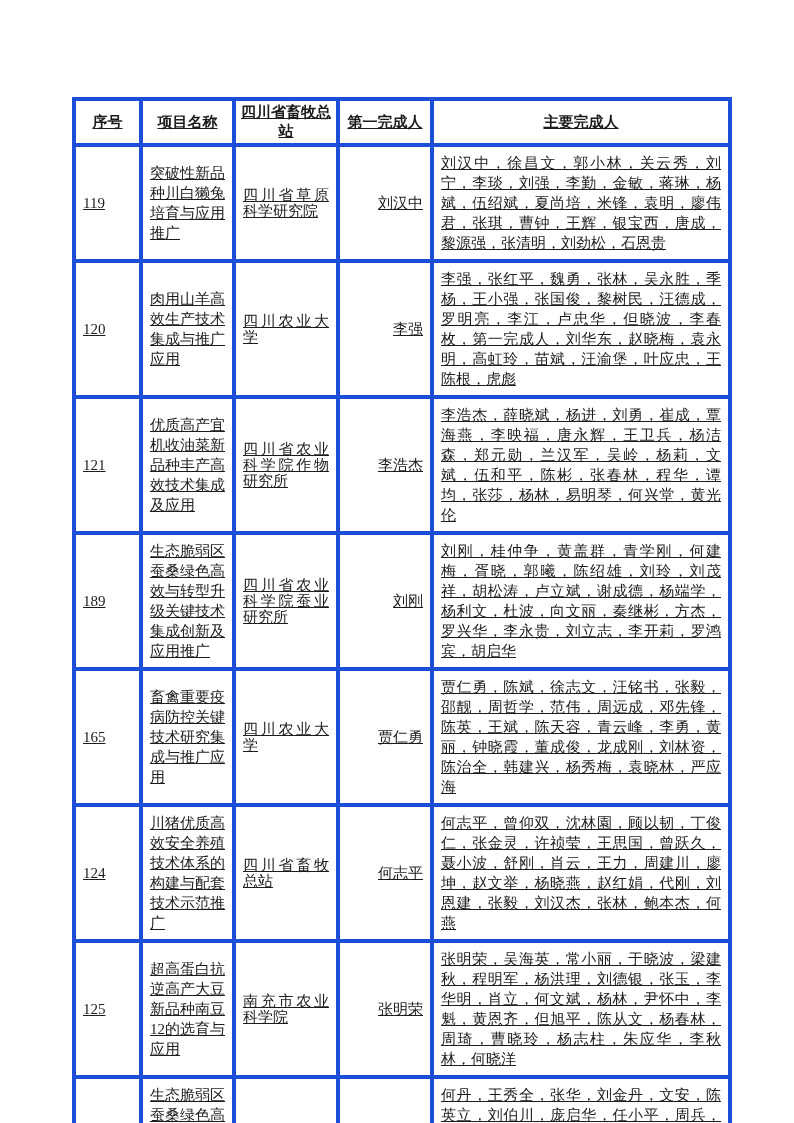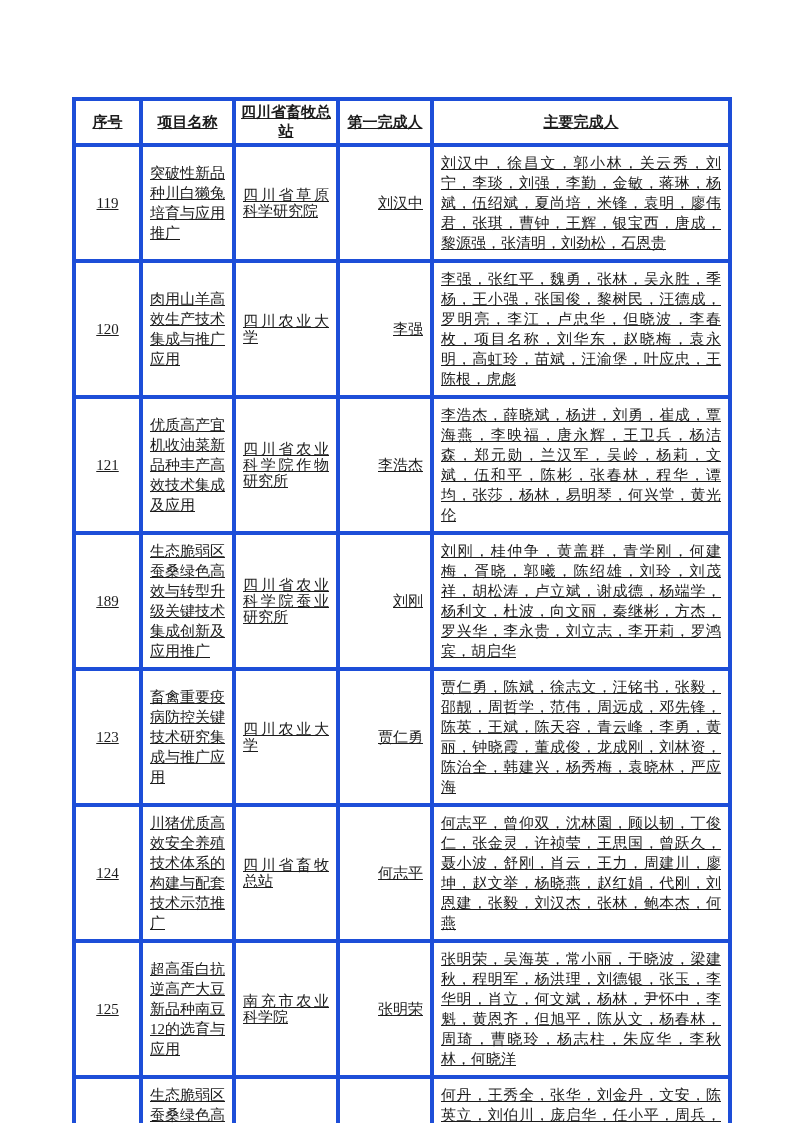--- a/index.html
+++ b/index.html
@@ -38,21 +38,20 @@
     text-align: center;
     vertical-align: middle;
     padding: 2px 3px;
   }
   table.awards td {
     font-size: 15px;
     vertical-align: middle;
     padding: 6px 7px;
   }
   td.cell-no {
-    text-align: center;
     font-size: 13px;
   }
   td.cell-first {
     text-align: right;
   }
   td.cell-project {
     line-height: 20px;
     text-align: justify;
     text-justify: inter-ideograph;
     padding: 6px 9px;
@@ -100,38 +99,38 @@
         <td class="cell-project">突破性新品种川白獭兔培育与应用推广</td>
         <td class="cell-org">四川省草原科学研究院</td>
         <td class="cell-first">刘汉中</td>
         <td class="cell-members">刘汉中，徐昌文，郭小林，关云秀，刘宁，李琰，刘强，李勤，金敏，蒋琳，杨斌，伍绍斌，夏尚培，米锋，袁明，廖伟君，张琪，曹钟，王辉，银宝西，唐成，黎源强，张清明，刘劲松，石恩贵</td>
       </tr>
       <tr class="data-row">
         <td class="cell-no">120</td>
         <td class="cell-project">肉用山羊高效生产技术集成与推广应用</td>
         <td class="cell-org">四川农业大学</td>
         <td class="cell-first">李强</td>
-        <td class="cell-members">李强，张红平，魏勇，张林，吴永胜，季杨，王小强，张国俊，黎树民，汪德成，罗明亮，李江，卢忠华，但晓波，李春枚，项目名称，刘华东，赵晓梅，袁永明，高虹玲，苗斌，汪渝堡，叶应忠，王陈根，虎彪</td>
+        <td class="cell-members">李强，张红平，魏勇，张林，吴永胜，季杨，王小强，张国俊，黎树民，汪德成，罗明亮，李江，卢忠华，但晓波，李春枚，第一完成人，刘华东，赵晓梅，袁永明，高虹玲，苗斌，汪渝堡，叶应忠，王陈根，虎彪</td>
       </tr>
       <tr class="data-row">
         <td class="cell-no">121</td>
         <td class="cell-project">优质高产宜机收油菜新品种丰产高效技术集成及应用</td>
         <td class="cell-org">四川省农业科学院作物研究所</td>
         <td class="cell-first">李浩杰</td>
         <td class="cell-members">李浩杰，薛晓斌，杨进，刘勇，崔成，覃海燕，李映福，唐永辉，王卫兵，杨洁森，郑元勋，兰汉军，吴岭，杨莉，文斌，伍和平，陈彬，张春林，程华，谭均，张莎，杨林，易明琴，何兴堂，黄光伦</td>
       </tr>
       <tr class="data-row">
         <td class="cell-no">189</td>
         <td class="cell-project">生态脆弱区蚕桑绿色高效与转型升级关键技术集成创新及应用推广</td>
         <td class="cell-org">四川省农业科学院蚕业研究所</td>
         <td class="cell-first">刘刚</td>
         <td class="cell-members">刘刚，桂仲争，黄盖群，青学刚，何建梅，胥晓，郭曦，陈绍雄，刘玲，刘茂祥，胡松涛，卢立斌，谢成德，杨端学，杨利文，杜波，向文丽，秦继彬，方杰，罗兴华，李永贵，刘立志，李开莉，罗鸿宾，胡启华</td>
       </tr>
       <tr class="data-row">
-        <td class="cell-no">123</td>
+        <td class="cell-no">165</td>
         <td class="cell-project">畜禽重要疫病防控关键技术研究集成与推广应用</td>
         <td class="cell-org">四川农业大学</td>
         <td class="cell-first">贾仁勇</td>
         <td class="cell-members">贾仁勇，陈斌，徐志文，汪铭书，张毅，邵靓，周哲学，范伟，周远成，邓先锋，陈英，王斌，陈天容，青云峰，李勇，黄丽，钟晓霞，董成俊，龙成刚，刘林资，陈治全，韩建兴，杨秀梅，袁晓林，严应海</td>
       </tr>
       <tr class="data-row">
         <td class="cell-no">124</td>
         <td class="cell-project">川猪优质高效安全养殖技术体系的构建与配套技术示范推广</td>
         <td class="cell-org">四川省畜牧总站</td>
         <td class="cell-first">何志平</td>

